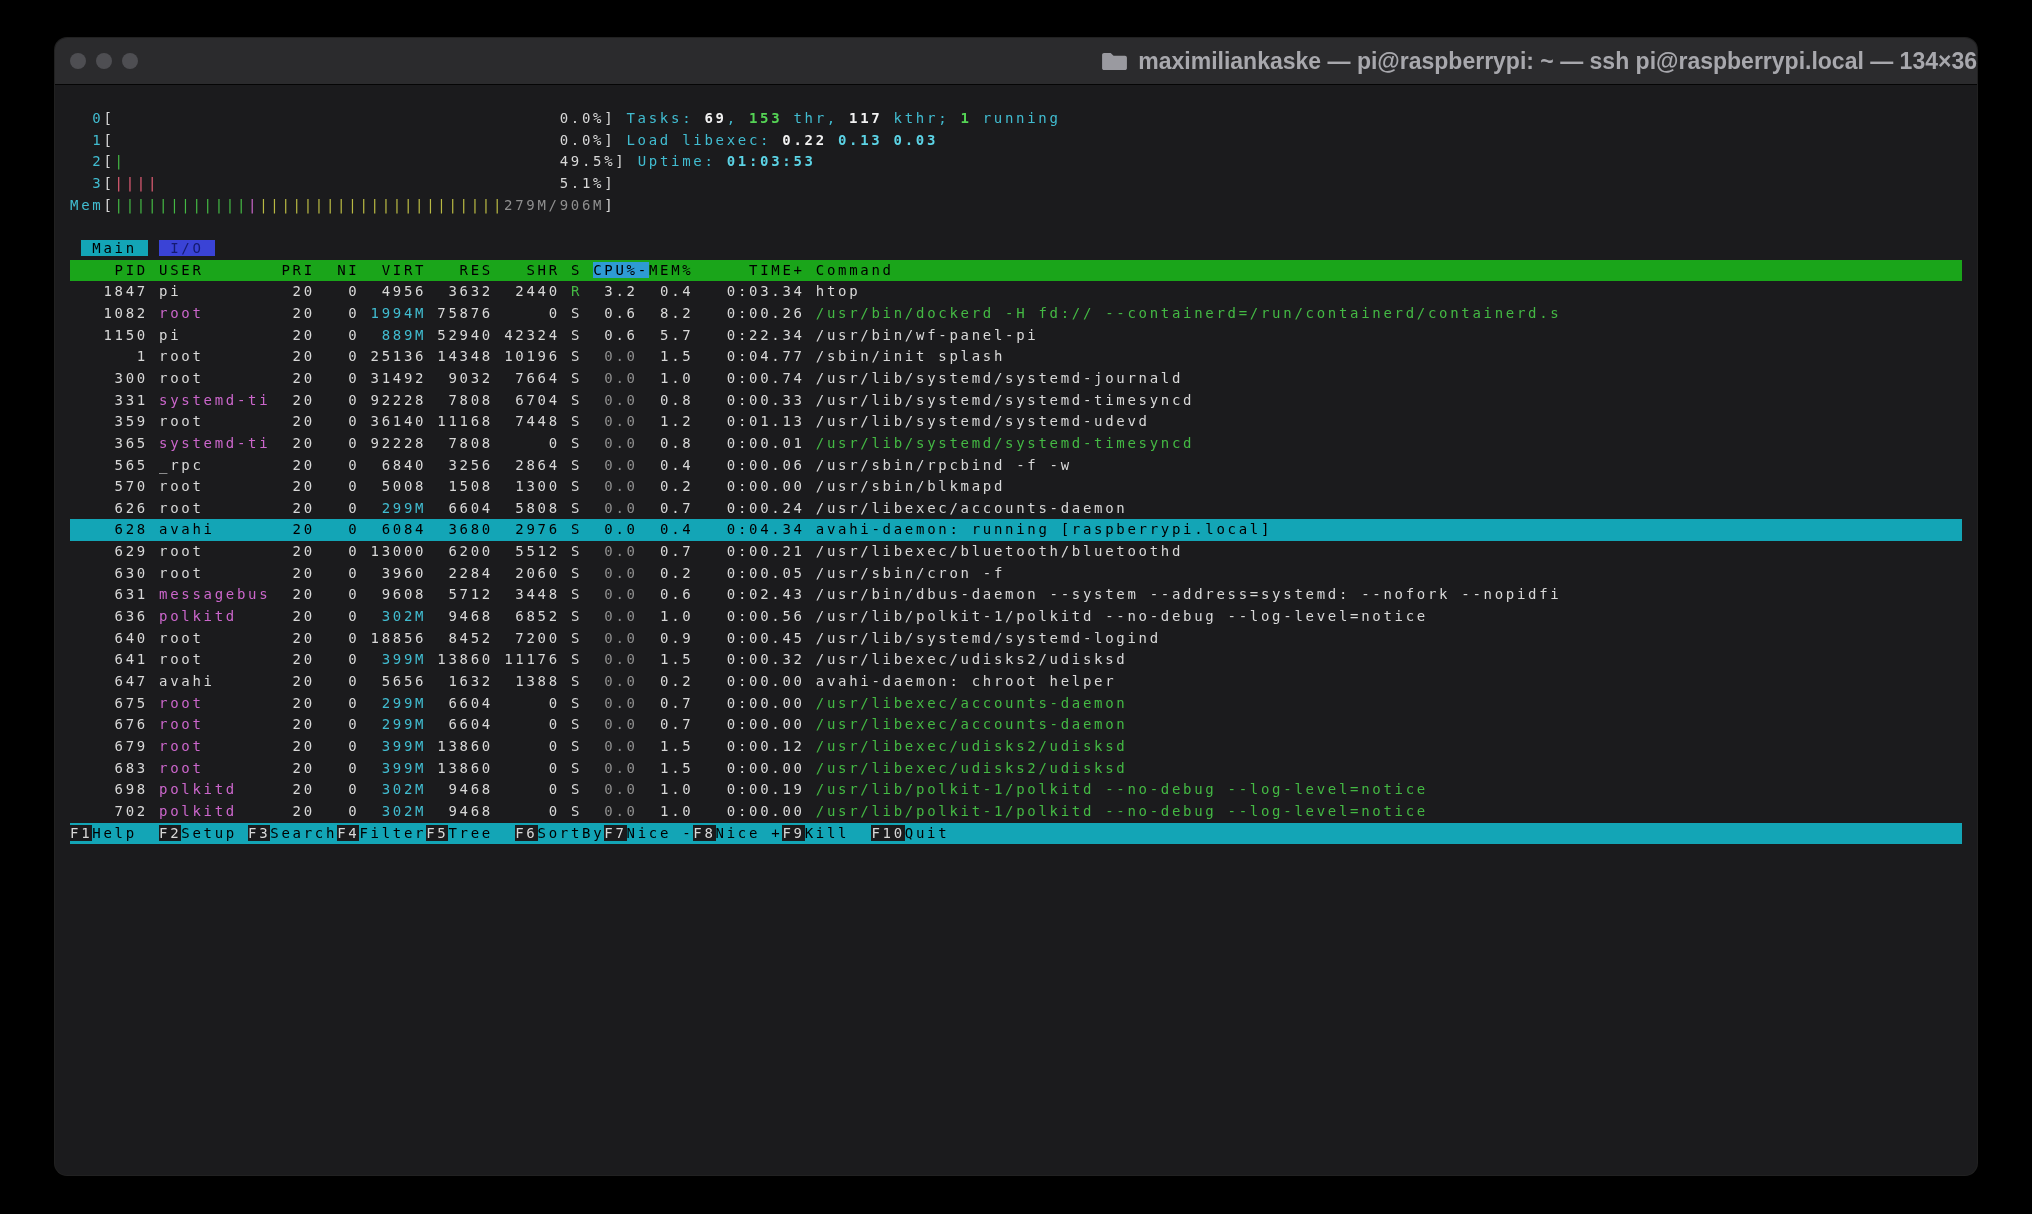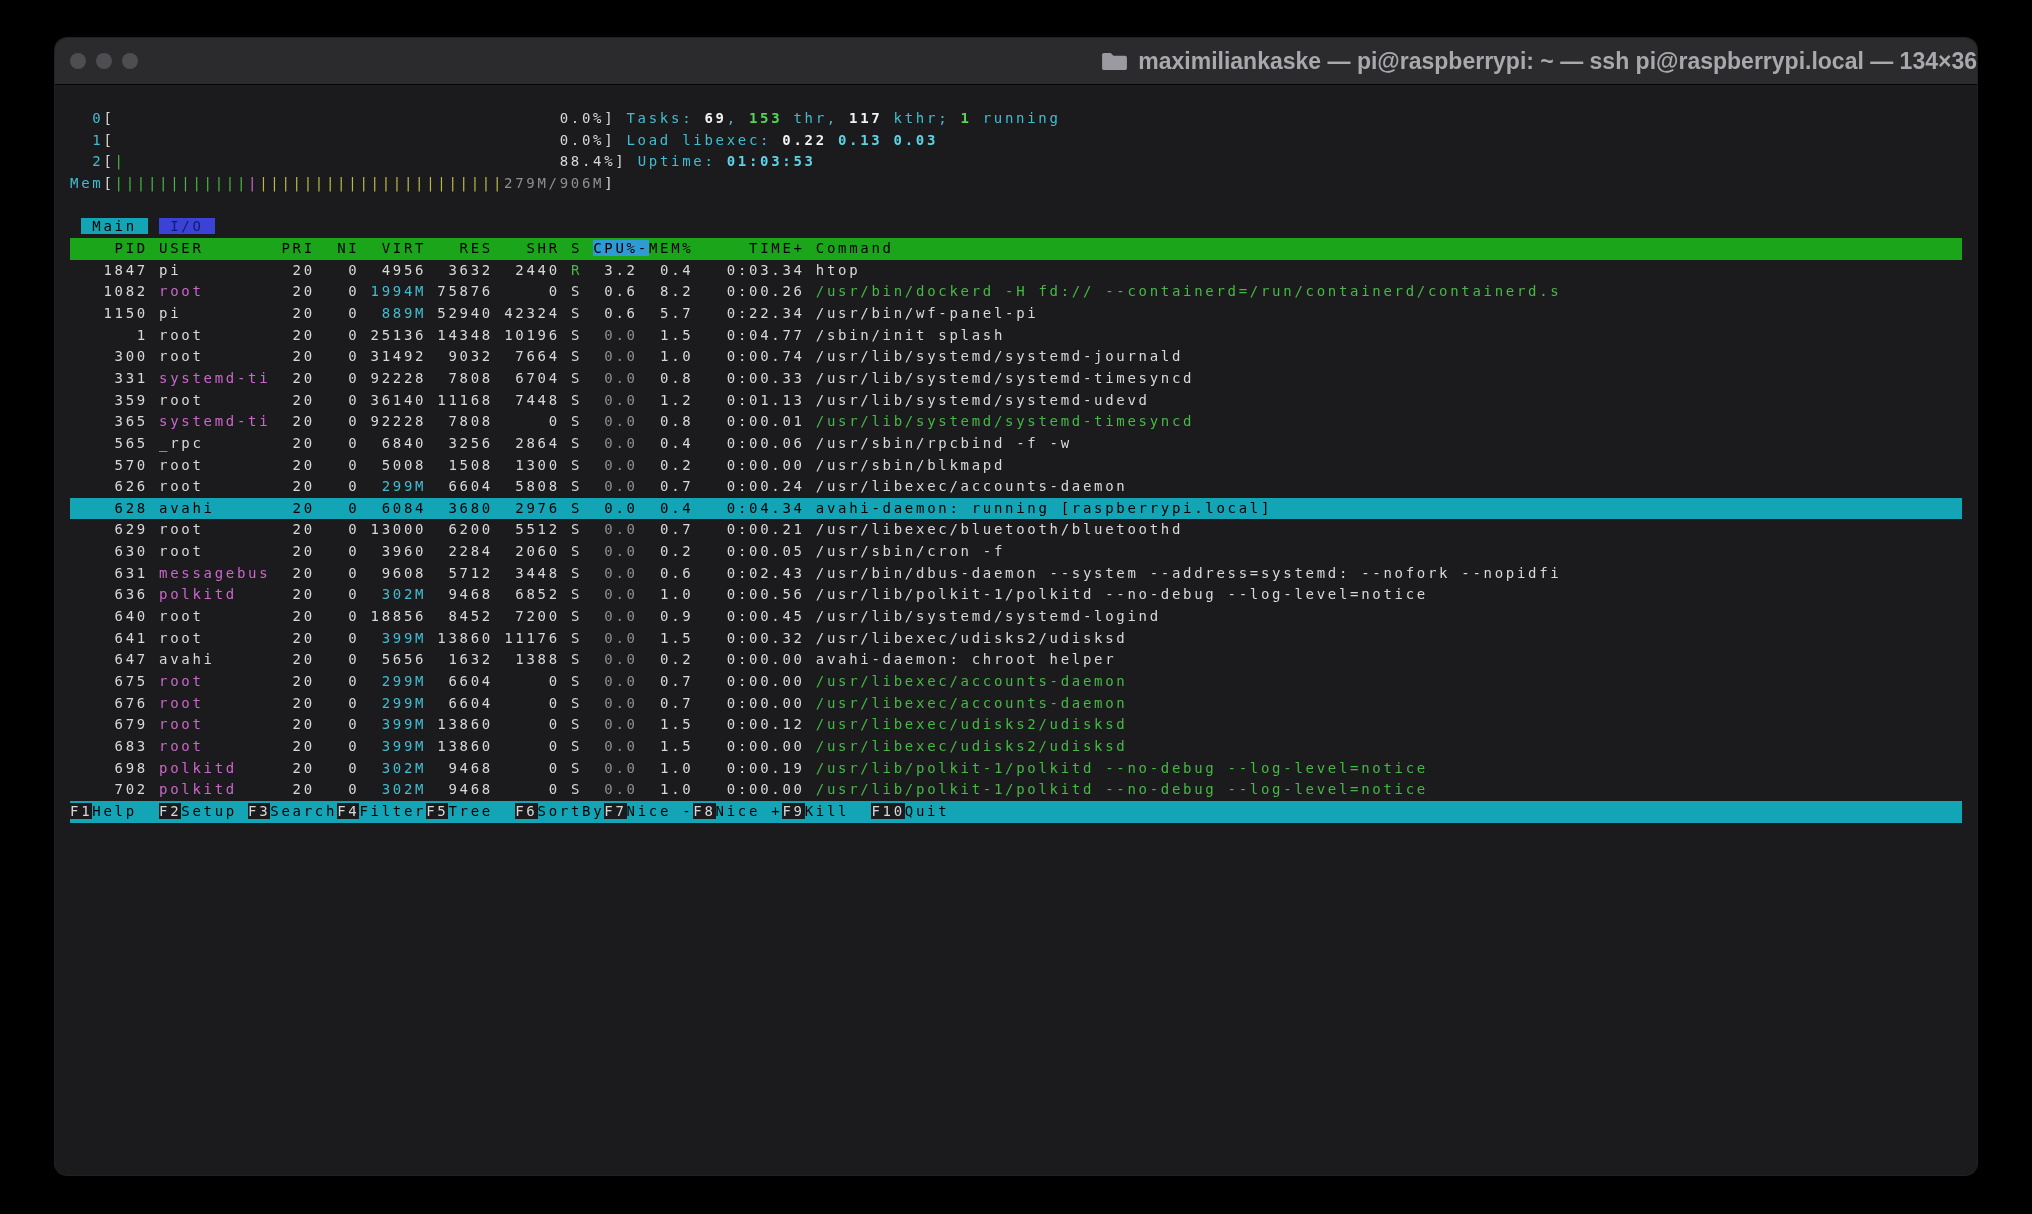--- a/index.html
+++ b/index.html
@@ -50,21 +50,22 @@
       <div class="title">
         <svg width="27" height="21" viewBox="0 0 28 22">
           <path fill="#9a9aa0" d="M1 4c0-1.1.9-2 2-2h7l3 3h12c1.1 0 2 .9 2 2v11c0 1.1-.9 2-2 2H3c-1.1 0-2-.9-2-2V4z"></path>
         </svg>
         <span>maximiliankaske — pi@raspberrypi: ~ — ssh pi@raspberrypi.local — 134×36</span>
       </div>
     </div>
     <div class="term" id="term">
         <div class="line"><span class="c-cyan">  0</span><span>[</span><span>                                        </span><span>0.0%</span><span>]</span><span> </span><span><span class="c-cyan">Tasks: </span><span class="c-wb">69</span><span class="c-cyan">, </span><span class="c-gb">153</span><span class="c-cyan"> thr</span><span class="c-cyan">, </span><span class="c-wb">117</span><span class="c-cyan"> kthr</span><span class="c-cyan">; </span><span class="c-gb">1</span><span class="c-cyan"> running</span></span></div>
         <div class="line"><span class="c-cyan">  1</span><span>[</span><span>                                        </span><span>0.0%</span><span>]</span><span> </span><span><span class="c-cyan">Load libexec: </span><span class="c-wb">0.22</span><span class="c-cyan"> </span><span class="c-cb">0.13</span><span class="c-cyan"> </span><span class="c-cb">0.03</span></span></div>
-        <div class="line"><span class="c-cyan">  2</span><span>[</span><span class="c-green">|</span><span>                                       </span><span>88.4%</span><span>]</span><span> </span><span><span class="c-cyan">Uptime: </span><span class="c-cb">01:03:53</span></span></div>
+        <div class="line"><span class="c-cyan">  2</span><span>[</span><span class="c-green">|</span><span>                                       </span><span>49.5%</span><span>]</span><span> </span><span><span class="c-cyan">Uptime: </span><span class="c-cb">01:03:53</span></span></div>
+        <div class="line"><span class="c-cyan">  3</span><span>[</span><span class="c-red">||||</span><span>                                    </span><span>5.1%</span><span>]</span></div>
         <div class="line"><span class="c-cyan">Mem</span><span>[</span><span class="c-green">||||||||||||</span><span class="c-mag">|</span><span class="c-yel">||||||||||||||||||||||</span><span class="c-dim">279M/906M</span><span>]</span></div>
         <div class="line"></div>
         <div class="line"><span> </span><span class="tab-a"> Main </span><span> </span><span class="tab-i"> I/O </span></div>
         <div class="line hdr"><span>    PID</span><span> </span><span>USER      </span><span> </span><span>PRI</span><span> </span><span> NI</span><span> </span><span> VIRT</span><span> </span><span>  RES</span><span> </span><span>  SHR</span><span> </span><span>S</span><span> </span><span class="sort">CPU%-</span><span>MEM%</span><span> </span><span>    TIME+</span><span> </span><span>Command</span></div>
         <div class="line"><span>   1847</span><span> </span><span>pi        </span><span> </span><span> 20</span><span> </span><span>  0</span><span> </span><span> 4956</span><span> </span><span> 3632</span><span> </span><span> 2440</span><span> </span><span class="c-green">R</span><span> </span><span> 3.2</span><span> </span><span> 0.4</span><span> </span><span>  0:03.34</span><span> </span><span>htop</span></div>
         <div class="line"><span>   1082</span><span> </span><span class="c-mag">root      </span><span> </span><span> 20</span><span> </span><span>  0</span><span> </span><span class="c-cyan">1994M</span><span> </span><span>75876</span><span> </span><span>    0</span><span> </span><span>S</span><span> </span><span> 0.6</span><span> </span><span> 8.2</span><span> </span><span>  0:00.26</span><span> </span><span class="c-green">/usr/bin/dockerd -H fd:// --containerd=/run/containerd/containerd.s</span></div>
         <div class="line"><span>   1150</span><span> </span><span>pi        </span><span> </span><span> 20</span><span> </span><span>  0</span><span> </span><span class="c-cyan"> 889M</span><span> </span><span>52940</span><span> </span><span>42324</span><span> </span><span>S</span><span> </span><span> 0.6</span><span> </span><span> 5.7</span><span> </span><span>  0:22.34</span><span> </span><span>/usr/bin/wf-panel-pi</span></div>
         <div class="line"><span>      1</span><span> </span><span>root      </span><span> </span><span> 20</span><span> </span><span>  0</span><span> </span><span>25136</span><span> </span><span>14348</span><span> </span><span>10196</span><span> </span><span>S</span><span> </span><span class="c-dim"> 0.0</span><span> </span><span> 1.5</span><span> </span><span>  0:04.77</span><span> </span><span>/sbin/init splash</span></div>
         <div class="line"><span>    300</span><span> </span><span>root      </span><span> </span><span> 20</span><span> </span><span>  0</span><span> </span><span>31492</span><span> </span><span> 9032</span><span> </span><span> 7664</span><span> </span><span>S</span><span> </span><span class="c-dim"> 0.0</span><span> </span><span> 1.0</span><span> </span><span>  0:00.74</span><span> </span><span>/usr/lib/systemd/systemd-journald</span></div>
         <div class="line"><span>    331</span><span> </span><span class="c-mag">systemd-ti</span><span> </span><span> 20</span><span> </span><span>  0</span><span> </span><span>92228</span><span> </span><span> 7808</span><span> </span><span> 6704</span><span> </span><span>S</span><span> </span><span class="c-dim"> 0.0</span><span> </span><span> 0.8</span><span> </span><span>  0:00.33</span><span> </span><span>/usr/lib/systemd/systemd-timesyncd</span></div>

